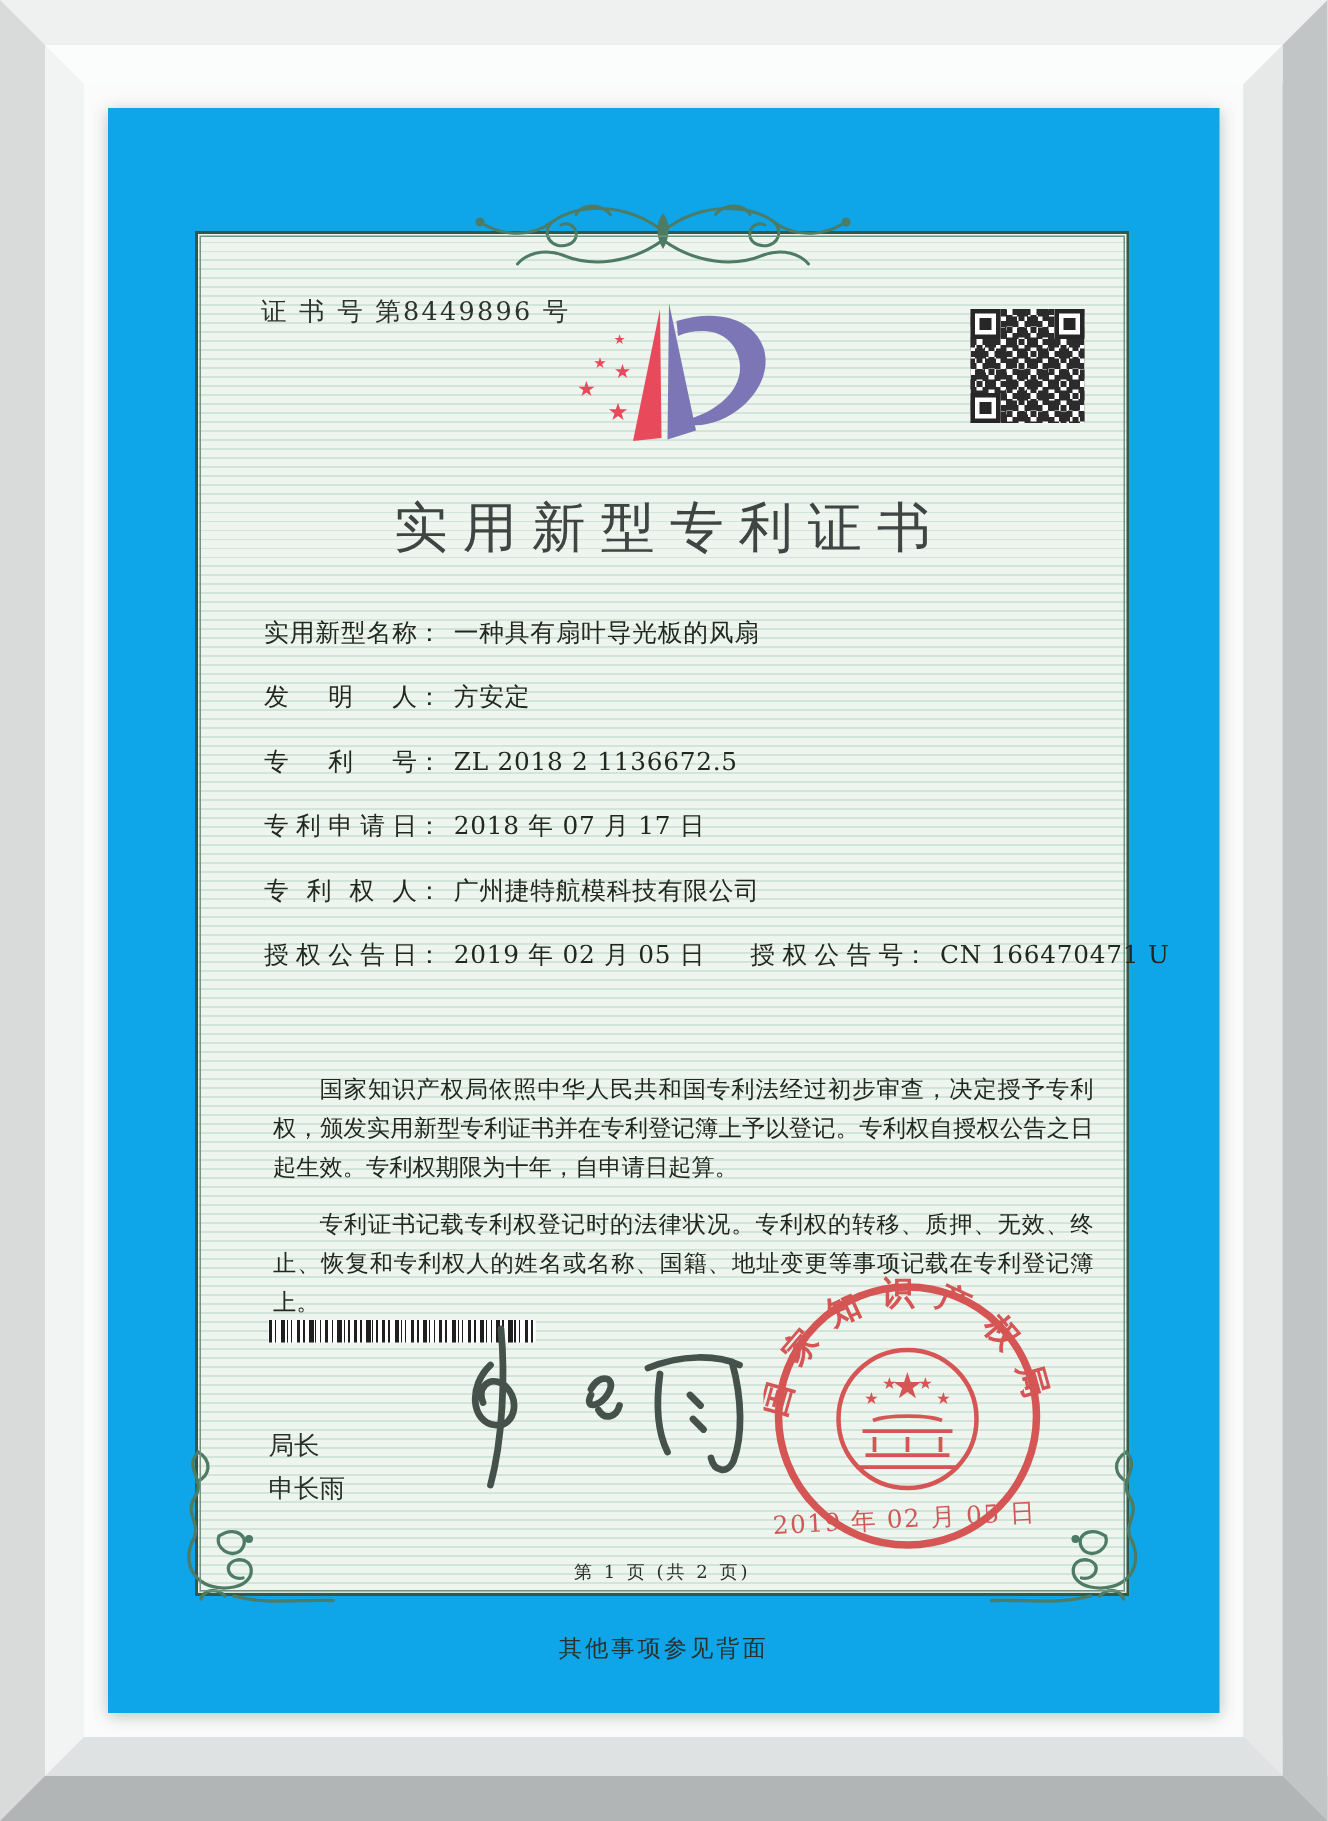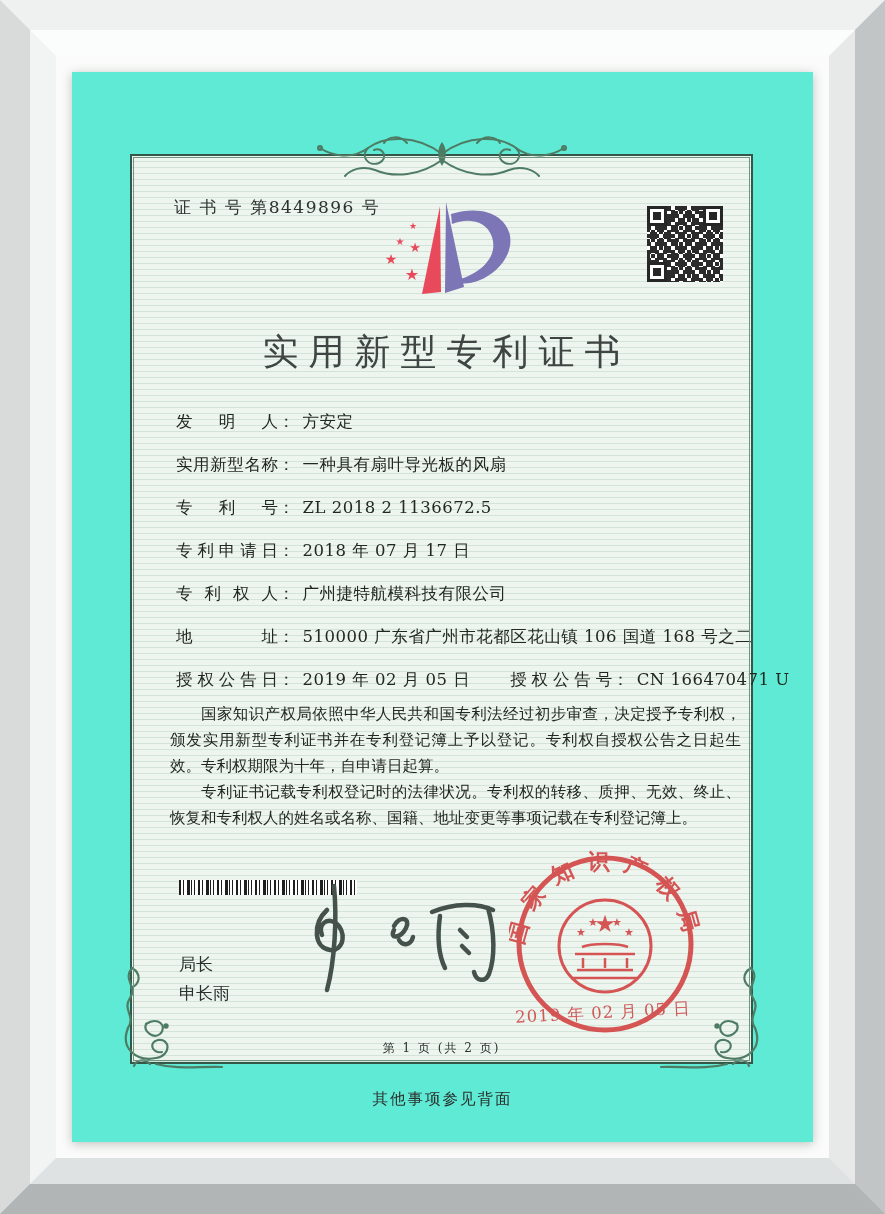--- a/index.html
+++ b/index.html
@@ -7,21 +7,21 @@
     width:885px;height:1214px;position:relative;overflow:hidden;
     background:#cdd0d0;
     font-family:"DejaVu Serif","Liberation Serif",serif;
   }
   
   .frame-outer{position:absolute;inset:0;box-sizing:border-box;
     border:30px solid;border-color:#eff1f1 #c2c5c6 #b1b5b6 #d9dbdb;}
   .frame-inner{position:absolute;inset:0;box-sizing:border-box;
     border:26px solid;border-color:#fbfcfc #e7e9e9 #dfe2e2 #f2f3f3;}
   .mat{position:absolute;inset:0;background:#fafbfa;padding:16px;box-sizing:border-box;}
-  .paper{position:relative;width:100%;height:100%;background:#5eead4;
+  .paper{position:relative;width:100%;height:100%;background:#0ea5e9;
     box-shadow:0 2px 10px rgba(55,65,60,.30);}
   
   .cert-border{position:absolute;left:58px;top:82px;right:60px;bottom:78px;
     border:2px solid #33584a;box-sizing:border-box;
     background:#eef5ef repeating-linear-gradient(0deg,
       rgba(128,178,152,.25) 0px, rgba(128,178,152,.25) 1px,
       rgba(255,255,255,0) 1px, rgba(255,255,255,0) 6px);}
   .cert-border::after{content:"";position:absolute;inset:1px;
     border:1px solid #6e9581;pointer-events:none;}
   
@@ -41,25 +41,25 @@
   .qr .f::after{content:"";position:absolute;inset:3px;background:#262626;}
   .qr .f.tl{left:0;top:0}.qr .f.tr{right:0;top:0}.qr .f.bl{left:0;bottom:0}
   .title{position:absolute;left:0;right:0;top:172px;text-align:center;
     font-size:36px;letter-spacing:10px;margin-right:-10px;color:#3e4542;font-weight:400;}
   
   .fields{position:absolute;left:44px;right:30px;top:244px;font-size:16.5px;color:#22281f;}
   .frow{height:43px;line-height:43px;white-space:nowrap;}
   .flabel{display:inline-block;width:102px;text-align:justify;text-align-last:justify;}
   .colon{margin-right:8px;}
   .fval{letter-spacing:.5px;}
-  .gpair2{margin-left:40px;}
+  .gpair2{margin-left:30px;}
   
   .bodytext{position:absolute;left:38px;right:10px;top:545px;font-size:15.5px;
     line-height:26px;text-align:justify;color:#22281f;}
-  .bodytext p{margin:0;text-indent:2em;}
+  .bodytext p{margin:12px;text-indent:2em;}
   
   .barcode{position:absolute;left:47px;top:724px;width:178px;height:15px;
     background:repeating-linear-gradient(90deg,
       #1f1f1f 0 2px, #fff 2px 4px, #1f1f1f 4px 5px, #fff 5px 8px,
       #1f1f1f 8px 11px, #fff 11px 12px, #1f1f1f 12px 13px, #fff 13px 15px,
       #1f1f1f 15px 16px, #fff 16px 19px);}
   .signer{position:absolute;left:47px;top:778px;font-size:17px;line-height:29px;color:#2a302c;margin-top:16px;}
   .signature{position:absolute;left:150px;top:722px;width:235px;height:118px;}
   .seal{position:absolute;left:377px;top:694px;width:192px;height:192px;}
   .pagefoot{position:absolute;left:0;right:0;top:884px;text-align:center;
@@ -131,36 +131,33 @@
       <div class="qr">
         <span class="f tl"></span>
         <span class="f tr"></span>
         <span class="f bl"></span>
       </div>
 
       <div class="title">实用新型专利证书</div>
 
       <div class="fields">
         <div class="frow">
+          <span class="flabel">实用新型名称</span><span class="colon">：</span><span class="fval">一种具有扇叶导光板的风扇</span>
+        </div>
+        <div class="frow">
           <span class="flabel">发明人</span><span class="colon">：</span><span class="fval">方安定</span>
         </div>
         <div class="frow">
-          <span class="flabel">实用新型名称</span><span class="colon">：</span><span class="fval">一种具有扇叶导光板的风扇</span>
-        </div>
-        <div class="frow">
           <span class="flabel">专利号</span><span class="colon">：</span><span class="fval">ZL 2018 2 1136672.5</span>
         </div>
         <div class="frow">
           <span class="flabel">专利申请日</span><span class="colon">：</span><span class="fval">2018 年 07 月 17 日</span>
         </div>
         <div class="frow">
           <span class="flabel">专利权人</span><span class="colon">：</span><span class="fval">广州捷特航模科技有限公司</span>
-        </div>
-        <div class="frow">
-          <span class="flabel">地址</span><span class="colon">：</span><span class="fval">510000 广东省广州市花都区花山镇 106 国道 168 号之二</span>
         </div>
         <div class="frow">
           <span class="flabel">授权公告日</span><span class="colon">：</span><span class="fval">2019 年 02 月 05 日</span><span class="flabel gpair2">授权公告号</span><span class="colon">：</span><span class="fval">CN 166470471 U</span>
         </div>
       </div>
 
       <div class="bodytext">
         <p>国家知识产权局依照中华人民共和国专利法经过初步审查，决定授予专利权，颁发实用新型专利证书并在专利登记簿上予以登记。专利权自授权公告之日起生效。专利权期限为十年，自申请日起算。</p>
         <p>专利证书记载专利权登记时的法律状况。专利权的转移、质押、无效、终止、恢复和专利权人的姓名或名称、国籍、地址变更等事项记载在专利登记簿上。</p>
       </div>

